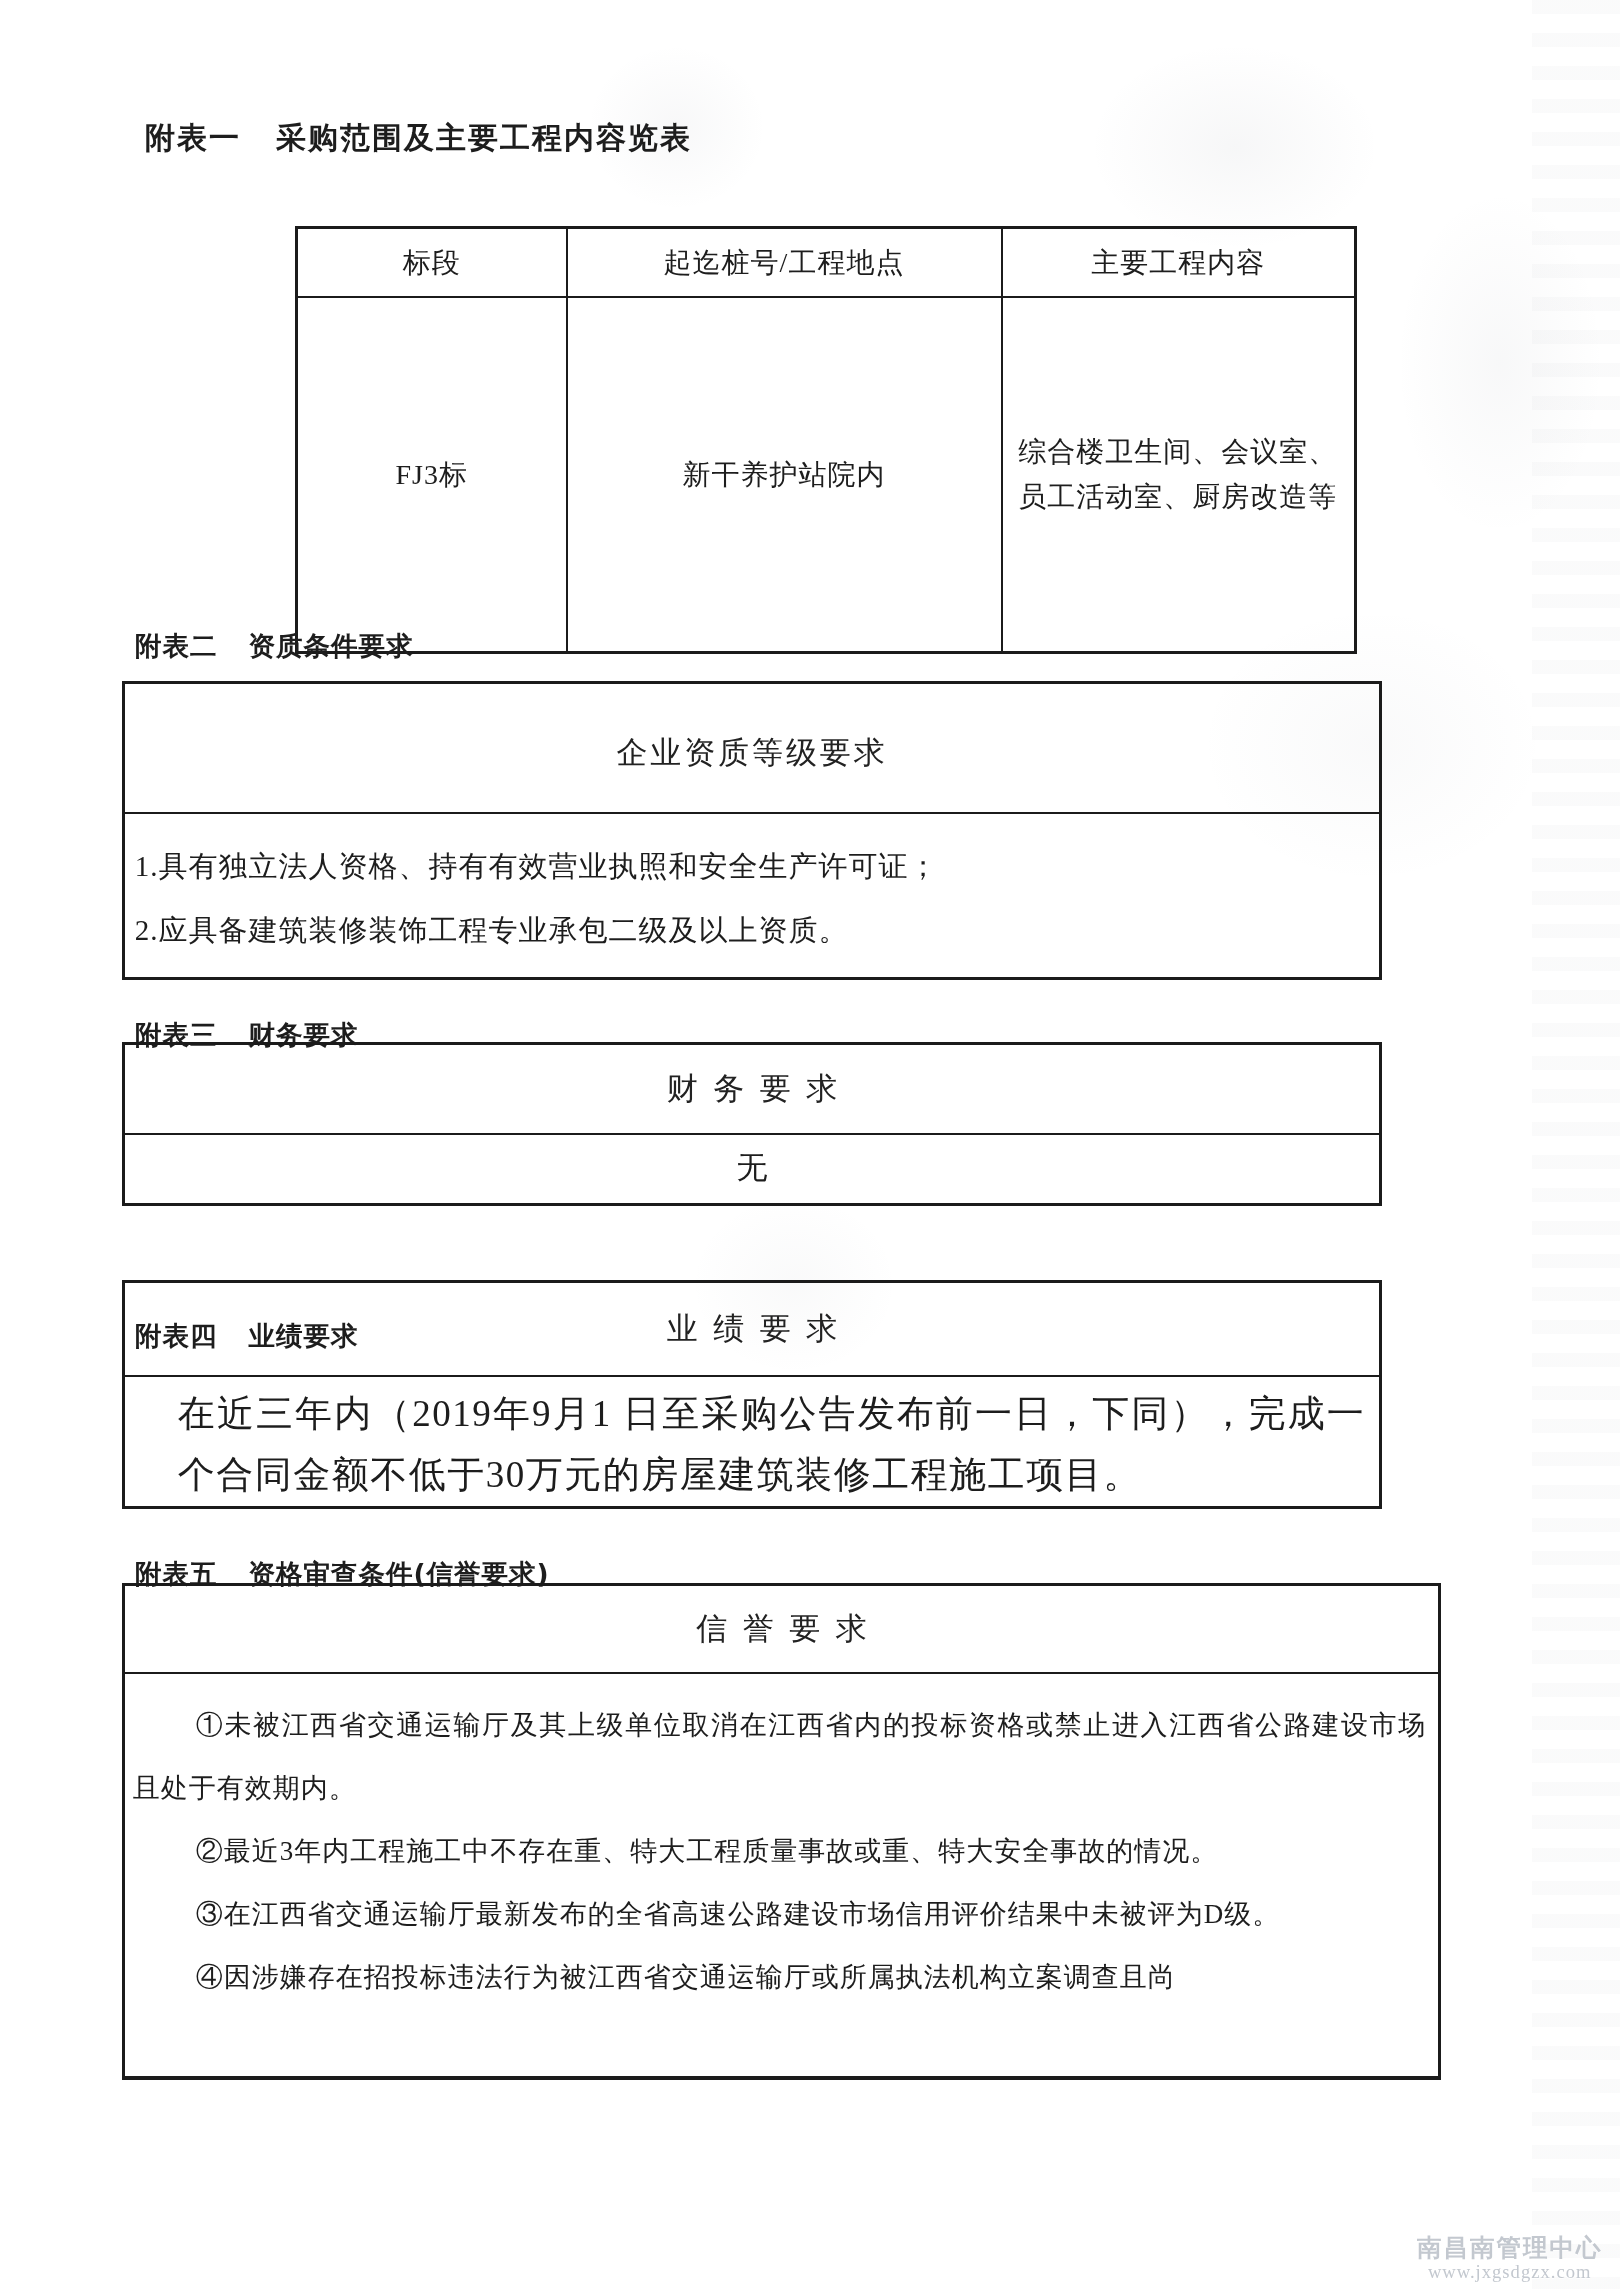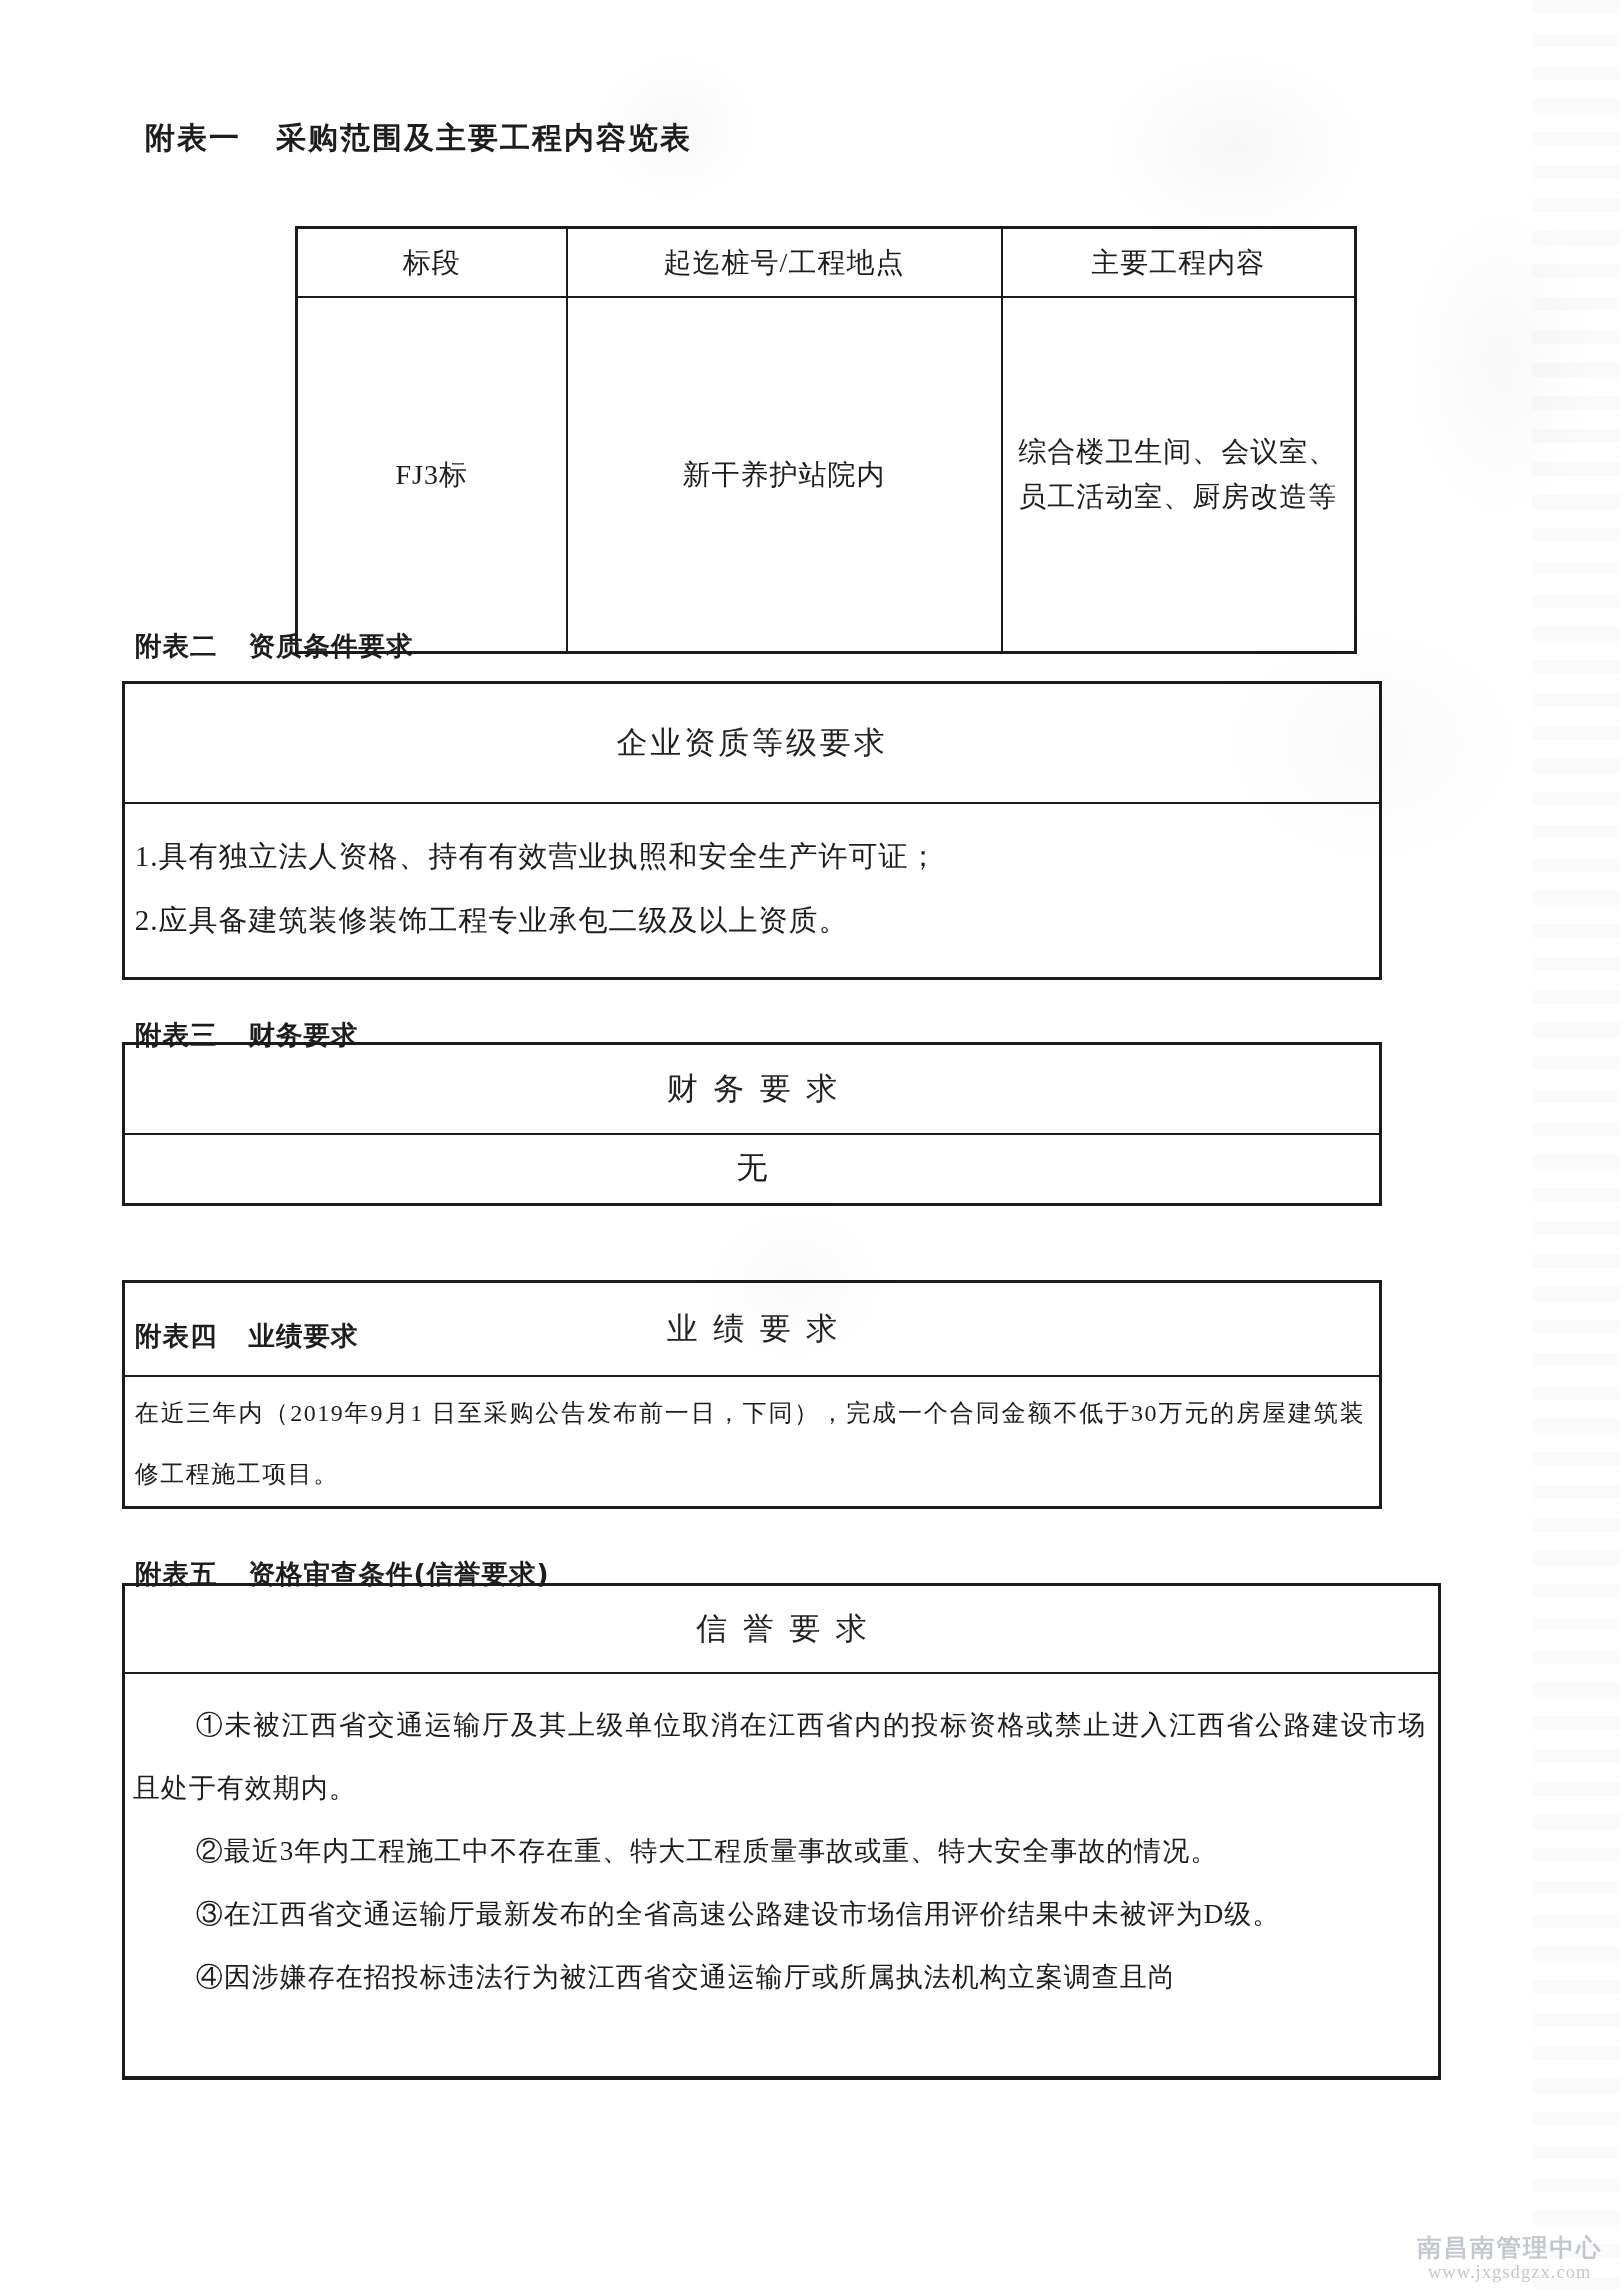--- a/index.html
+++ b/index.html
@@ -68,33 +68,33 @@
     font-size:28px;
   }
   table.t1, table.t1 th, table.t1 td { border:2px solid #1b1b1b; }
   table.t1 { border:3.9px solid #1b1b1b; }
   table.t1 th { height:65px; font-weight:400; border-bottom:2.9px solid #1b1b1b; letter-spacing:1px; }
   table.t1 td { text-align:center; letter-spacing:1px; }
   table.t1 td.left { text-align:left; padding:0 15.7px; line-height:1.6; }
 
   
   .t2 { left:122px; top:681px; width:1260px; height:299px; }
-  .t2 .blk-header { height:120px; letter-spacing:2.9px; }
+  .t2 .blk-header { height:120px; letter-spacing:2.9px;margin-top:10px; }
   .t2-body { padding:19.6px 13.7px 0 9.8px; font-size:29px; }
   .t2-body p { margin:0; line-height:64px; letter-spacing:1px; }
 
   
   .t3 { left:122px; top:1042px; width:1260px; height:164px; }
   .t3 .blk-header { height:90px; }
   .t3 .blk-row { height:65px; }
 
   
   .t4 { left:122px; top:1280px; width:1260px; height:229px; }
   .t4 .blk-header { height:94px; }
-  .t4-body { padding:5.9px 13.7px 0 9.8px; font-size:24px; text-align:justify; }
+  .t4-body { padding:5.9px 13.7px 0 9.8px; font-size:37px; text-align:justify;margin-left:43px; }
   .t4-body p { margin:0; line-height:61px; letter-spacing:1.5px; }
 
   
   .t5 { left:122px; top:1583px; width:1319px; height:497px; border-bottom-width:4.9px; }
   .t5 .blk-header { height:88px; }
   .t5-body { padding:19.6px 11.8px 0 7.8px; font-size:27px; text-align:justify; }
   .t5-body p { margin:0; line-height:63px; text-indent:63px; letter-spacing:1px; }
 
   
   .watermark {

